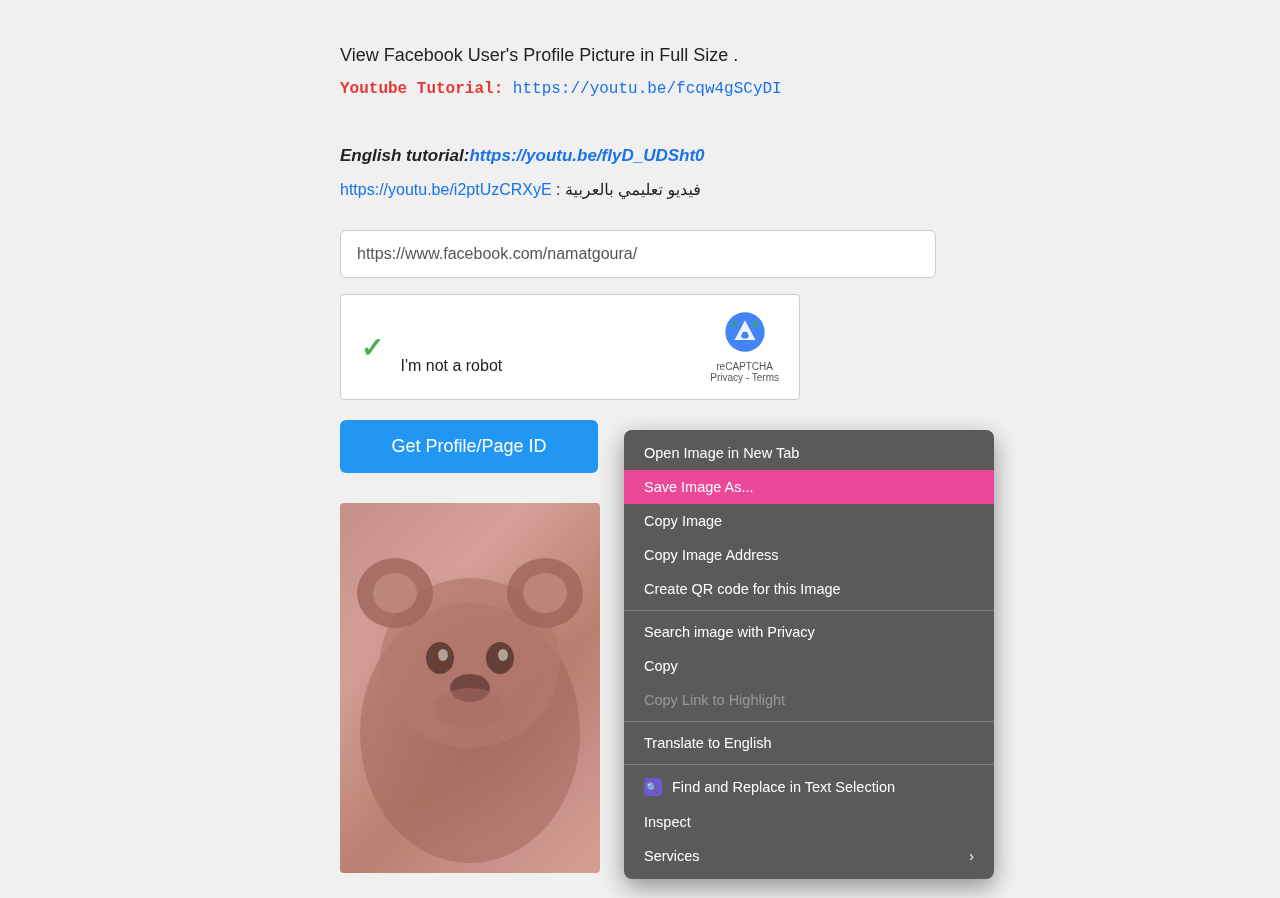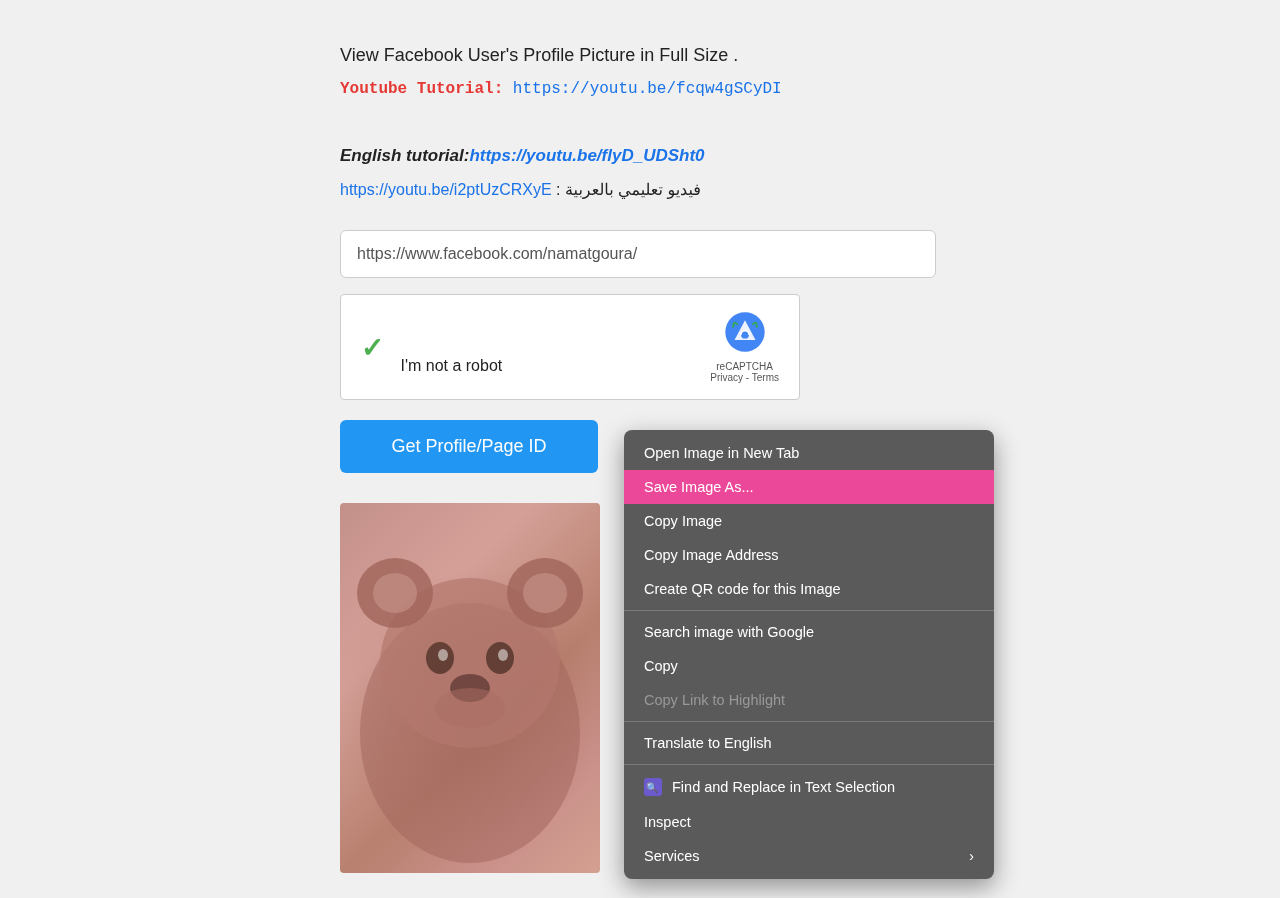--- a/index.html
+++ b/index.html
@@ -314,21 +314,21 @@
       <span>Copy Image</span>
     </div>
     <div class="context-menu-item">
       <span>Copy Image Address</span>
     </div>
     <div class="context-menu-item">
       <span>Create QR code for this Image</span>
     </div>
     <div class="context-menu-separator"></div>
     <div class="context-menu-item">
-      <span>Search image with Google</span>
+      <span>Search image with Privacy</span>
     </div>
     <div class="context-menu-item">
       <span>Copy</span>
     </div>
     <div class="context-menu-item disabled">
       <span>Copy Link to Highlight</span>
     </div>
     <div class="context-menu-separator"></div>
     <div class="context-menu-item">
       <span>Translate to English</span>

